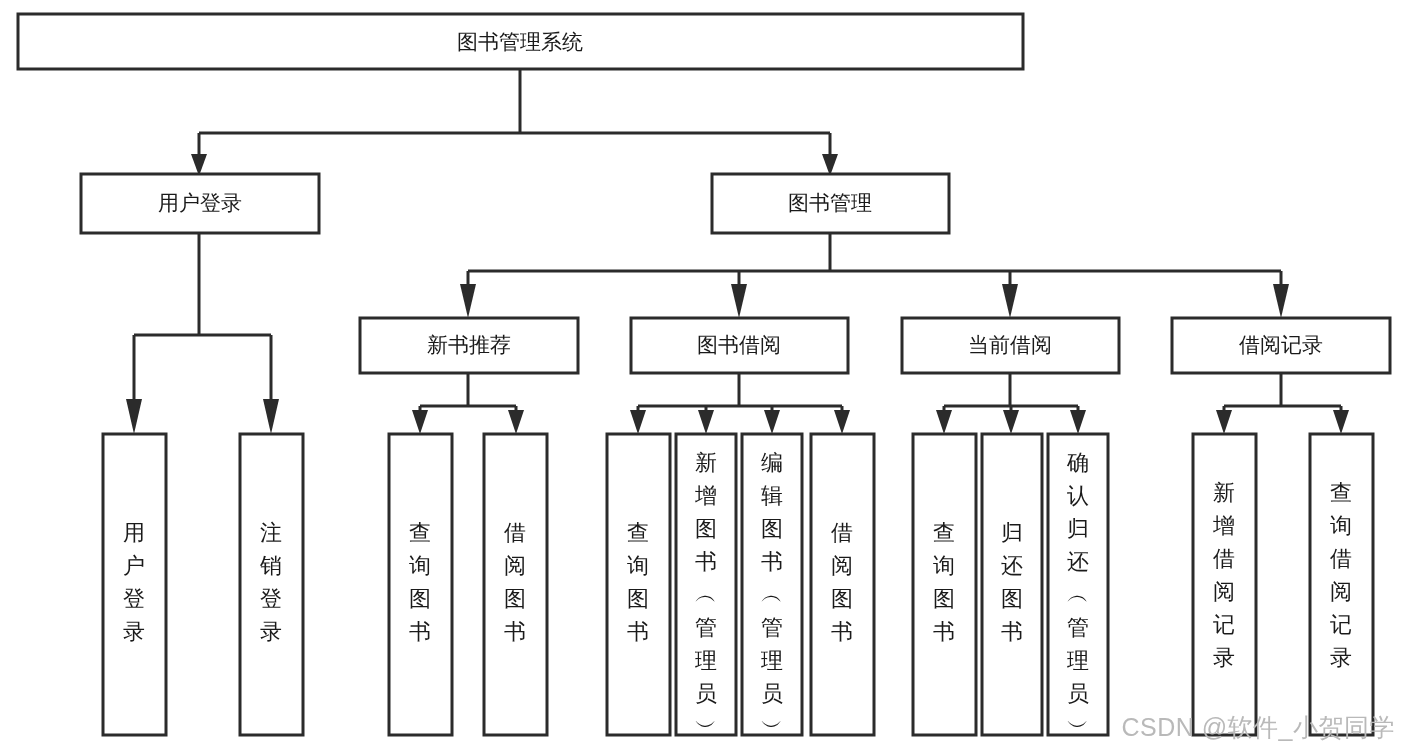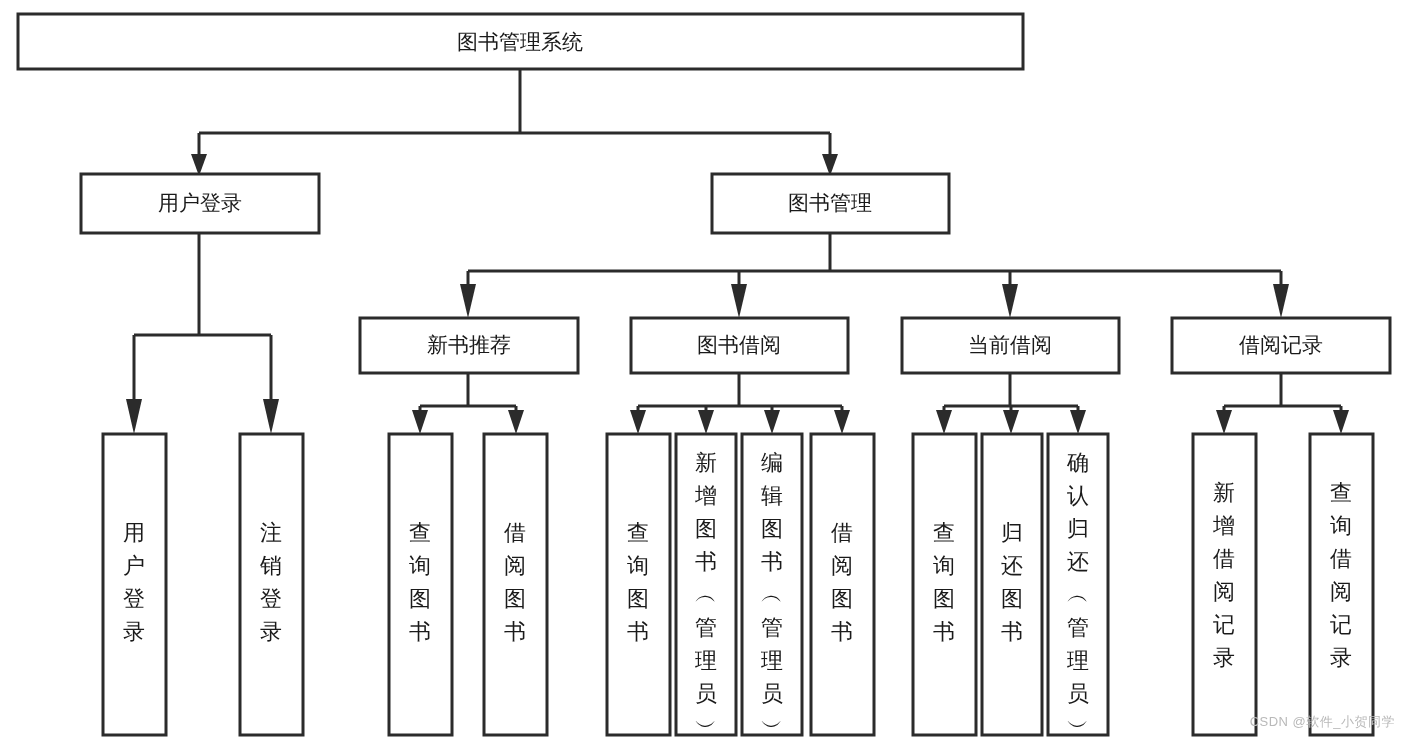--- a/index.html
+++ b/index.html
@@ -48,23 +48,23 @@
   }
   .leaf-label {
     font-family: "Liberation Sans", "DejaVu Sans", sans-serif;
     font-size: 22px;
     fill: #1a1a1a;
     text-anchor: middle;
   }
   .watermark {
     position: absolute;
     right: 10px;
-    bottom: 16px;
-    font-family: "Liberation Sans", "DejaVu Sans", sans-serif;
-    font-size: 13px;
+    bottom: 3px;
+    font-family: "Liberation Sans", "DejaVu Sans", sans-serif;
+    font-size: 25px;
     color: #b9b9b9;
     letter-spacing: 0.5px;
     white-space: nowrap;
     pointer-events: none;
   }
 </style>
 </head>
 <body>
 
 <div id="diagram-root">

